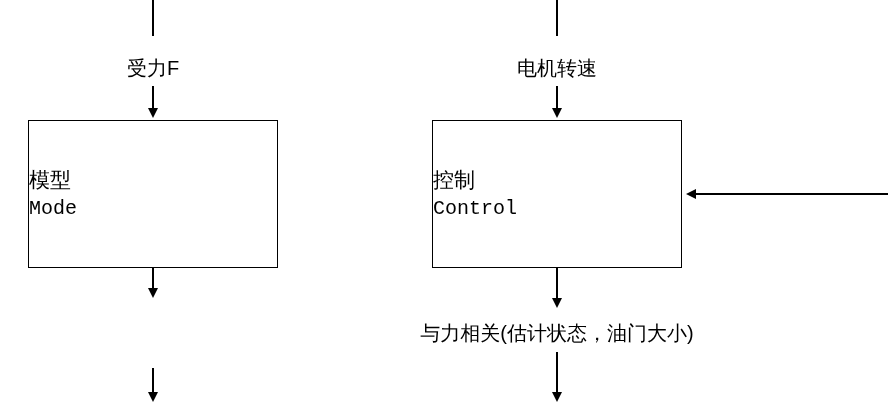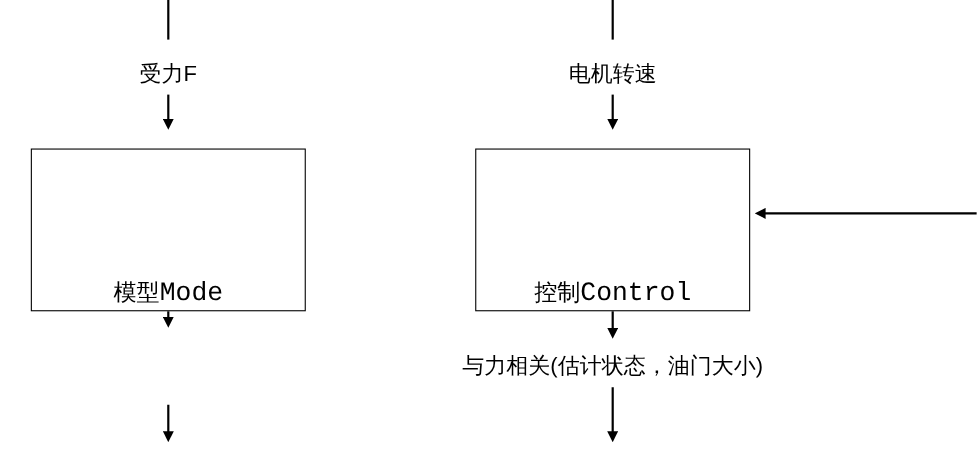--- a/index.html
+++ b/index.html
@@ -18,33 +18,33 @@
     position: relative;
     width: 888px;
     height: 408px;
   }
   .node-box {
     position: absolute;
     border: 1.5px solid #000000;
     background: #ffffff;
     box-sizing: border-box;
     display: flex;
-    align-items: flex-end;
+    flex-direction: column;
+    align-items: flex-start;
     justify-content: center;
-    margin-top: 15px;
   }
   .node-title {
     font-family: "Liberation Sans", sans-serif;
     font-size: 21px;
     line-height: 30px;
     color: #000000;
   }
   .node-sub {
     font-family: "Liberation Mono", monospace;
-    font-size: 24px;
+    font-size: 20px;
     line-height: 28px;
     color: #000000;
   }
   .label {
     position: absolute;
     font-family: "Liberation Sans", sans-serif;
     font-size: 20px;
     line-height: 27px;
     color: #000000;
     text-align: center;

